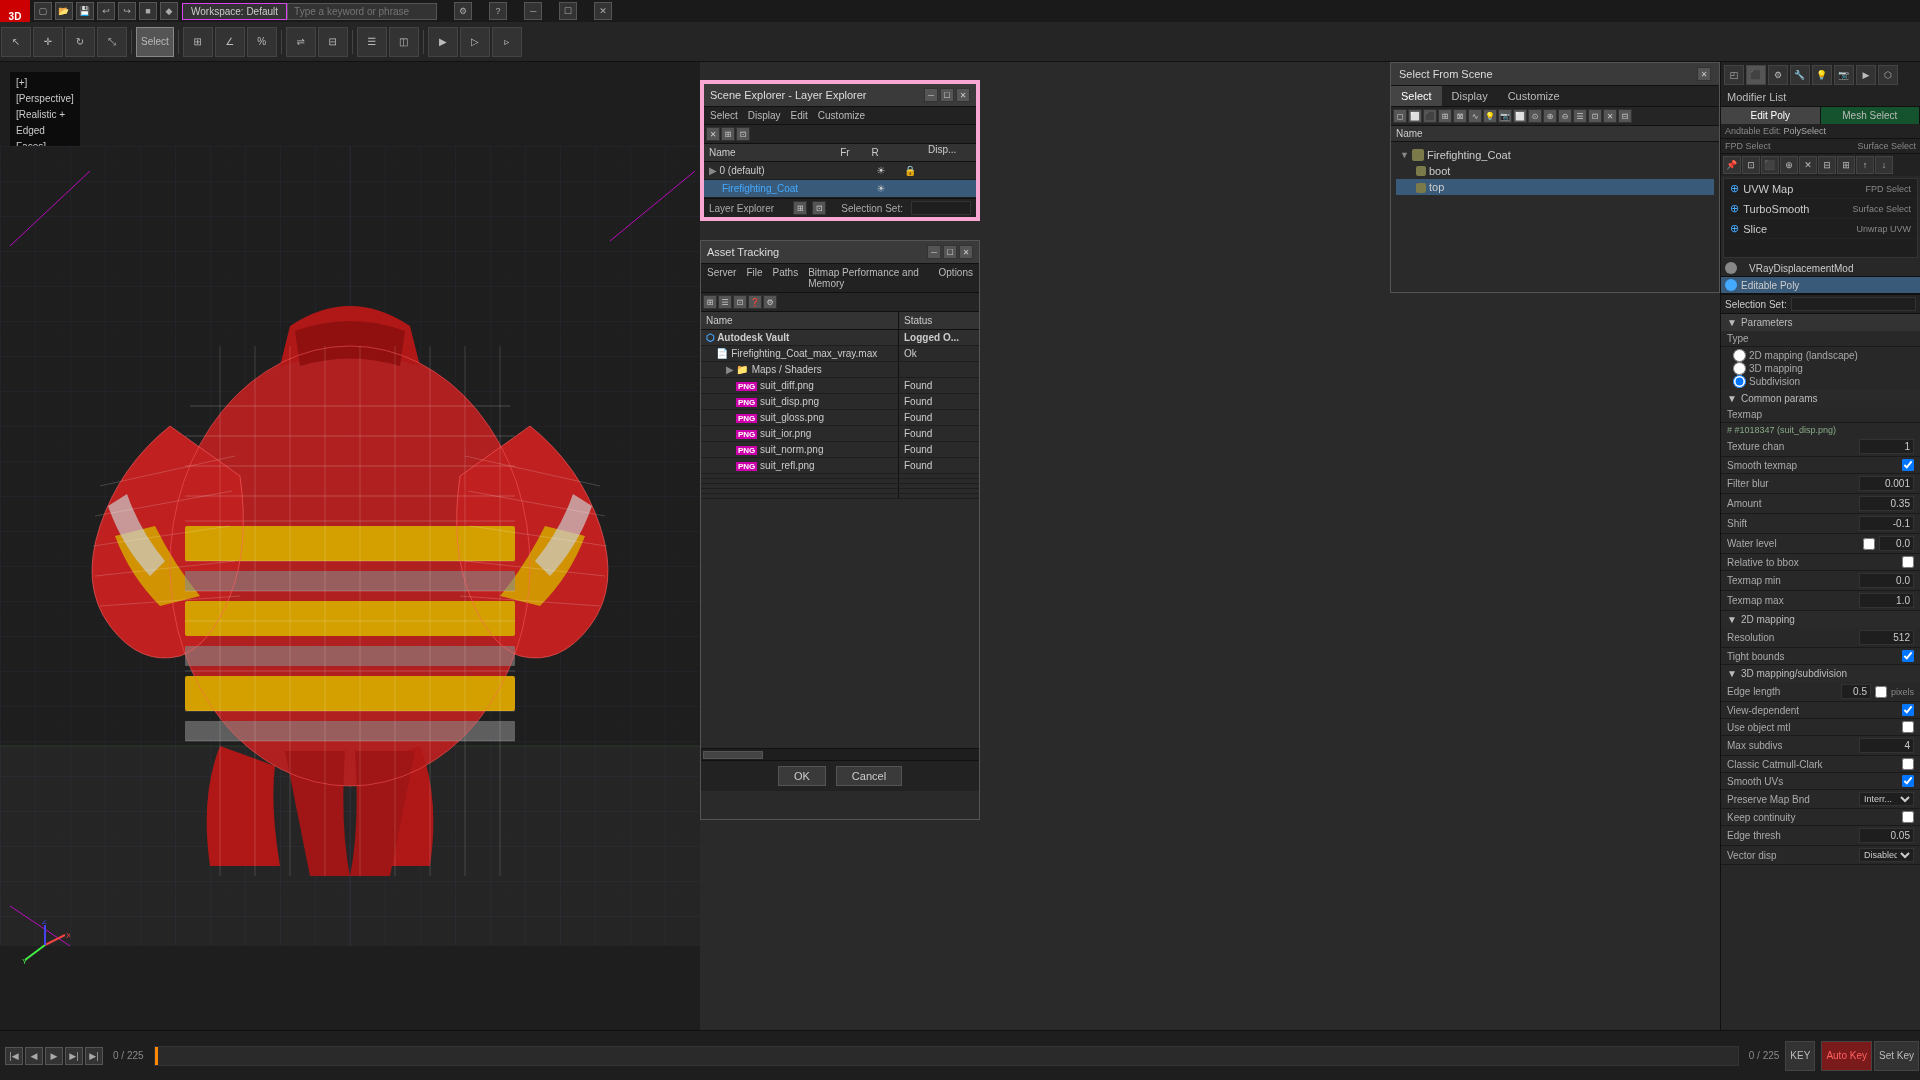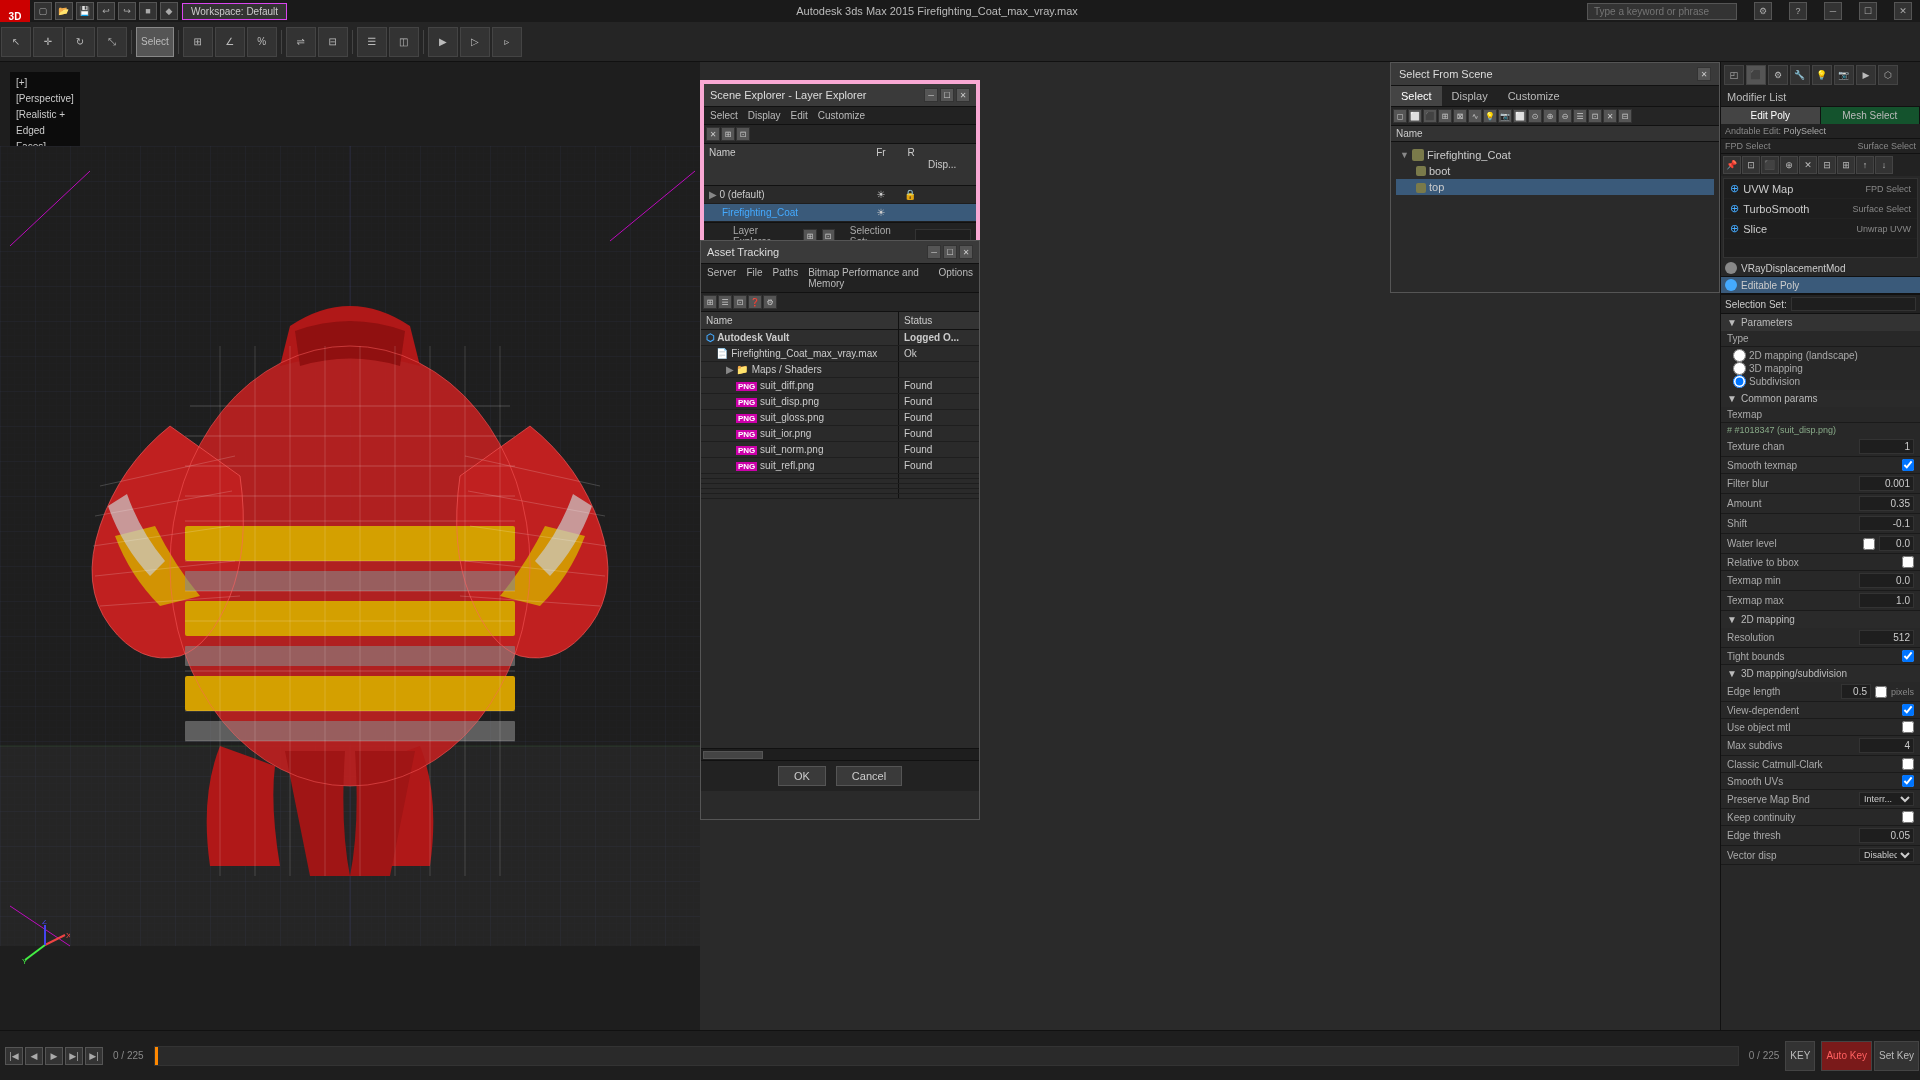--- a/index.html
+++ b/index.html
@@ -513,21 +513,20 @@
   <div class="menu-icons">
     <div class="menu-icon-btn">▢</div>
     <div class="menu-icon-btn">📂</div>
     <div class="menu-icon-btn">💾</div>
     <div class="menu-icon-btn">↩</div>
     <div class="menu-icon-btn">↪</div>
     <div class="menu-icon-btn">■</div>
     <div class="menu-icon-btn">◆</div>
   </div>
   <div class="workspace-label">Workspace: Default</div>
-  <div class="title-center">Autodesk 3ds Max 2015    Firefighting_Coat_max_vray.max</div>
   <div class="top-right-icons">
     <input class="search-box" type="text" placeholder="Type a keyword or phrase" style="">
     <div class="menu-icon-btn">⚙</div>
     <div class="menu-icon-btn">?</div>
     <div class="menu-icon-btn">─</div>
     <div class="menu-icon-btn">☐</div>
     <div class="menu-icon-btn">✕</div>
   </div>
 </div>
 
@@ -709,40 +708,40 @@
   <div style="display:flex;align-items:center;padding:2px;background:#252525;border-bottom:1px solid #111;gap:1px;">
     <div class="dlg-btn">✕</div>
     <div class="dlg-btn">⊞</div>
     <div class="dlg-btn">⊡</div>
   </div>
 
   <div class="layer-header-row">
     <div class="layer-col1">Name</div>
     <div class="layer-col2">Fr</div>
     <div class="layer-col2">R</div>
-    <div style="width:50px;padding:15px 2px;font-size:10px;">Disp...</div>
+    <div style="width:50px;padding:0 2px;font-size:10px;margin-left:36px;">Disp...</div>
   </div>
 
   <div class="layer-row">
     <div class="layer-col1" style="padding-left:5px;">
       <span style="color:#888;">▶</span> 0 (default)
     </div>
     <div class="layer-col2">☀</div>
     <div class="layer-col2">🔒</div>
     <div style="width:50px;"></div>
   </div>
   <div class="layer-row selected">
     <div class="layer-col1" style="padding-left:18px;color:#4af;">Firefighting_Coat</div>
     <div class="layer-col2">☀</div>
     <div class="layer-col2"></div>
     <div style="width:50px;"></div>
   </div>
 
   <div class="scene-explorer-bottom">
-    <span style="font-size:10px;color:#aaa;margin-left:24px;">Layer Explorer</span>
+    <span style="font-size:10px;color:#aaa;">Layer Explorer</span>
     <div style="flex:1;"></div>
     <div class="dlg-btn">⊞</div>
     <div class="dlg-btn">⊡</div>
     <span style="font-size:10px;color:#aaa;margin-left:10px;">Selection Set:</span>
     <div style="background:#1e1e1e;border:1px solid #333;width:60px;height:14px;margin-left:3px;"></div>
   </div>
 </div>
 
 <div id="asset-tracking">
   <div class="dialog-titlebar">
@@ -965,21 +964,21 @@
       <span style="font-size:9px;color:#888;">Surface Select</span>
     </div>
     <div class="mod-stack-item">
       <span style="color:#4af;">⊕</span>
       <span>Slice</span>
       <span style="flex:1;"></span>
       <span style="font-size:9px;color:#888;">Unwrap UVW</span>
     </div>
   </div>
 
-  <div style="padding:2px 4px;display:flex;align-items:center;gap:4px;border-bottom:1px solid #111;font-size:10px;">
+  <div style="padding:2px 4px;display:flex;align-items:center;gap:12px;border-bottom:1px solid #111;font-size:10px;">
     <div style="width:12px;height:12px;background:#888;border-radius:50%;"></div>
     <span>VRayDisplacementMod</span>
   </div>
   <div style="padding:2px 4px;display:flex;align-items:center;gap:4px;border-bottom:1px solid #111;font-size:10px;background:#3a5a7a;">
     <div style="width:12px;height:12px;background:#4af;border-radius:50%;"></div>
     <span>Editable Poly</span>
   </div>
 
   <div style="padding:2px 4px;display:flex;align-items:center;gap:4px;font-size:10px;background:#222;border-top:1px solid #111;">
     <span>Selection Set:</span>

